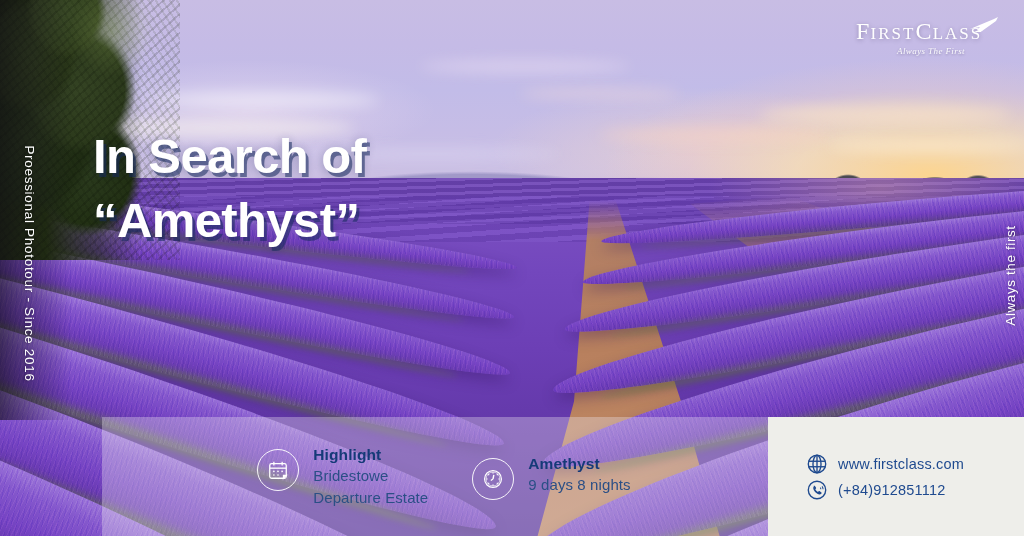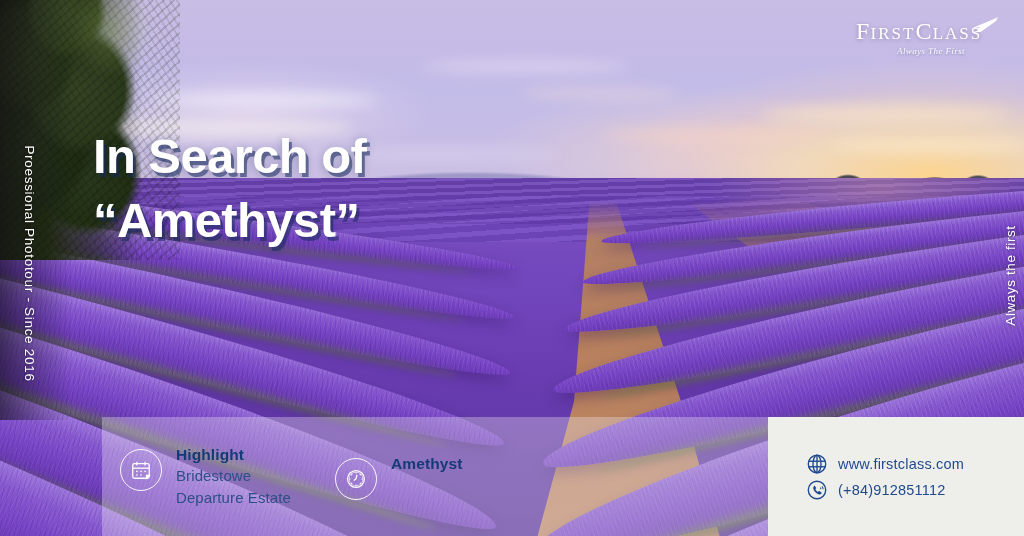--- a/index.html
+++ b/index.html
@@ -227,21 +227,21 @@
   .logo-plane {
     position:absolute; right:4px; top:-2px;
     width:34px; height:18px;
   }
 
   
   .infobar {
     position:absolute; left:102px; top:417px;
     width:666px; height:119px;
     background:rgba(236,232,240,.34);
-    display:flex; align-items:center;
+    display:flex; align-items:center;justify-content:center;
   }
   .info-item { display:flex; align-items:flex-start; }
   .i1 { margin-left:18px; }
   .i2 { margin-left:46px; }
   .i3 { margin-left:44px; }
 
   .icon-circle {
     width:42px; height:42px; flex:0 0 42px;
     border:1.7px solid rgba(255,255,255,.92);
     border-radius:50%;
@@ -373,20 +373,21 @@
           <line x1="6.8" y1="6.8" x2="7.8" y2="7.8"></line>
           <line x1="16.2" y1="16.2" x2="17.2" y2="17.2"></line>
           <line x1="17.2" y1="6.8" x2="16.2" y2="7.8"></line>
           <line x1="7.8" y1="16.2" x2="6.8" y2="17.2"></line>
           <line x1="12" y1="12" x2="12.9" y2="7.6" stroke-width="1.5"></line>
           <line x1="12" y1="12" x2="9.6" y2="13.6" stroke-width="1.5"></line>
         </svg>
       </div>
       <div class="info-text">
         <div class="info-label">Amethyst</div>
+        <div class="info-value">9 days 8 nights</div>
       </div>
     </div>
 
   </div>
 
   <div class="contact">
     <div class="contact-row">
       <svg class="contact-ico" viewBox="0 0 24 24" fill="none" stroke="#1f4a8f" stroke-width="1.5">
         <circle cx="12" cy="12" r="9.5"></circle>
         <ellipse cx="12" cy="12" rx="4.4" ry="9.5"></ellipse>

